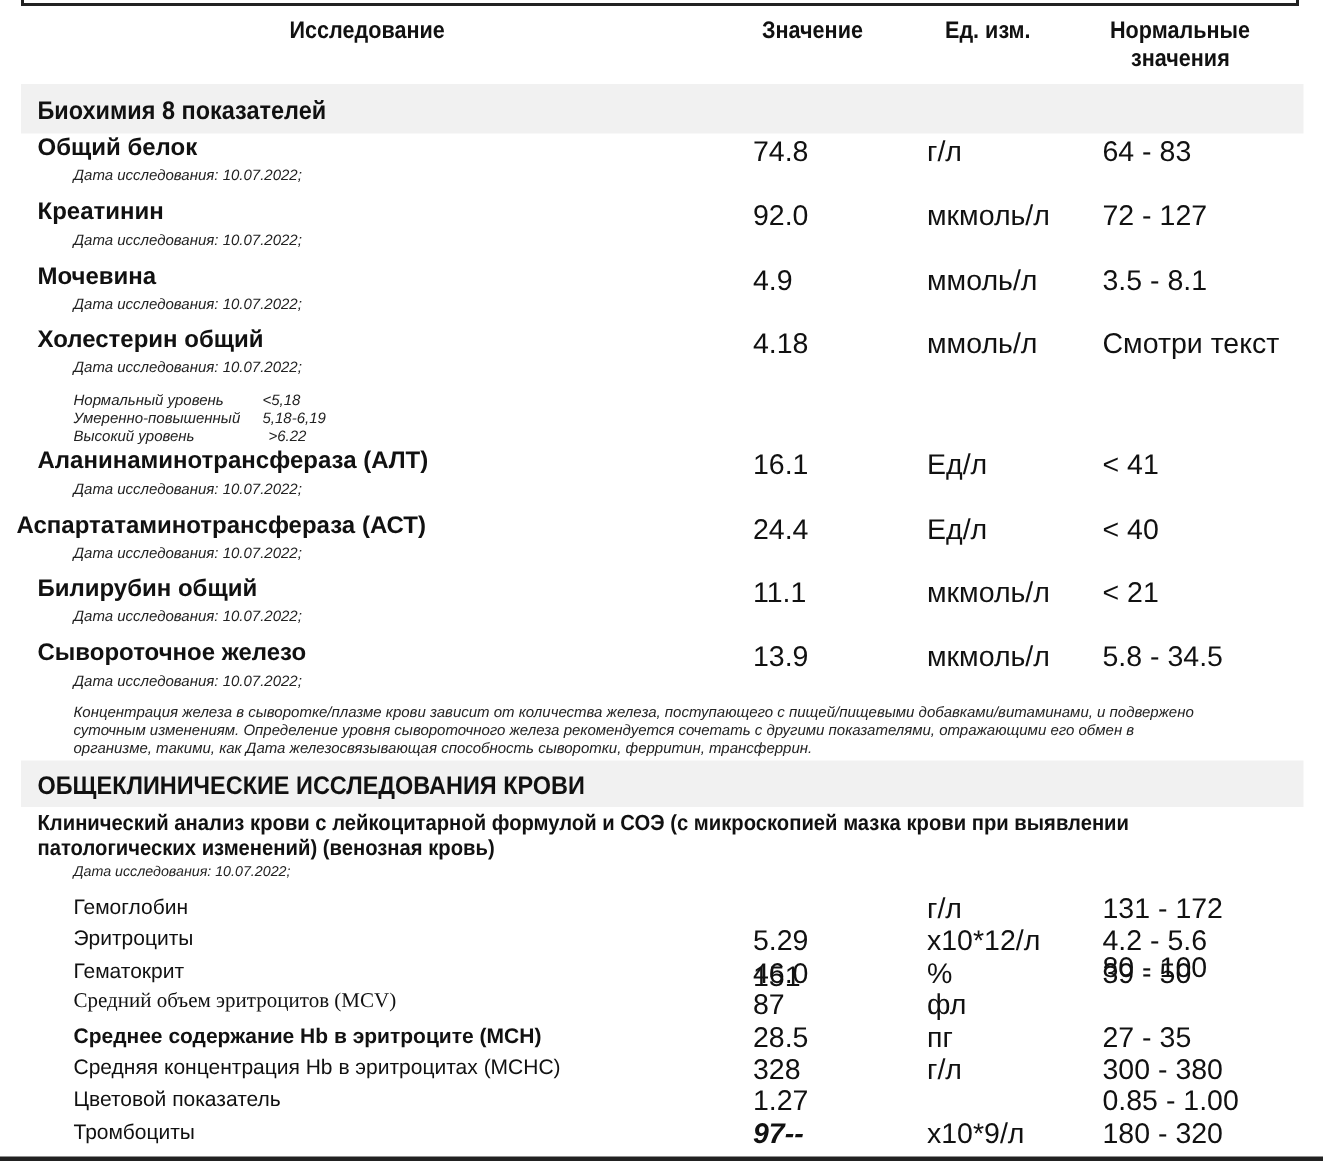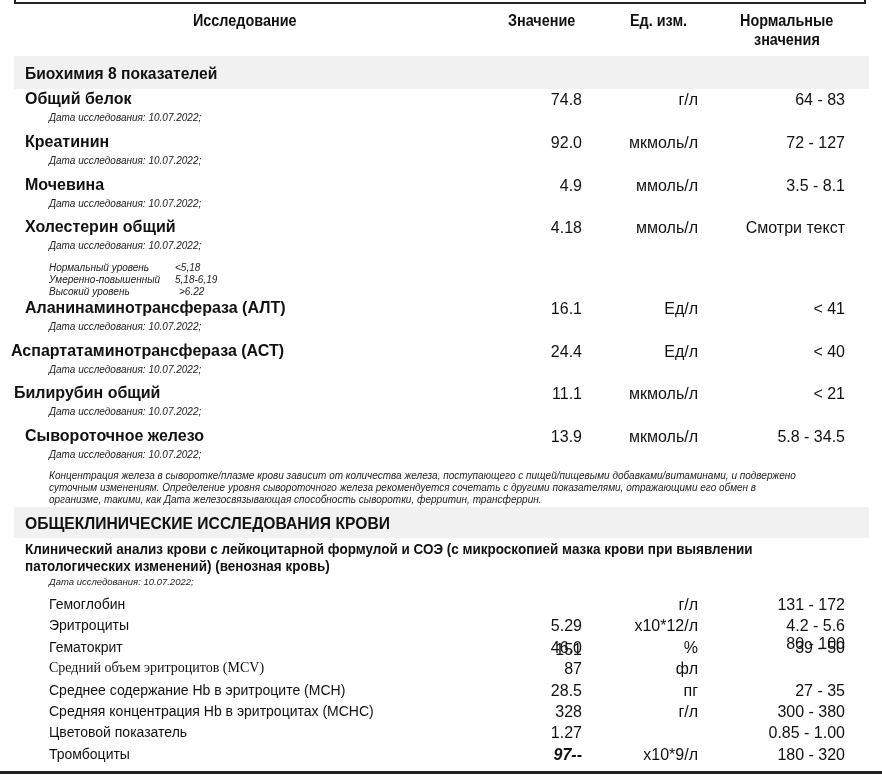--- a/index.html
+++ b/index.html
@@ -12,21 +12,21 @@
       border: 2px solid #222; border-top: none; box-sizing: border-box;
     }
     .abs { position: absolute; white-space: nowrap; }
     .hdr { font-weight: bold; font-size: 16px; transform: scaleX(0.9); transform-origin: left top; }
     .band {
       position: absolute; left: 14px; width: 855px; background: #f1f1f1;
     }
     .band-title { font-weight: bold; font-size: 17px; transform: scaleX(0.92); transform-origin: left top; }
     .name-b { font-weight: bold; font-size: 16px; }
     .date { font-style: italic; font-size: 10px; color: #222; }
-    .cell { font-size: 16px; text-align: right; }
+    .cell { font-size: 19px; text-align: left; }
     .note { font-style: italic; font-size: 10px; line-height: 12px; color: #222; }
     .name-r { font-size: 14px; }
     .subtitle { font-weight: bold; font-size: 14.5px; line-height: 17px; transform: scaleX(0.93); transform-origin: left top; white-space: normal; width: 900px; }
     .val-bi { font-weight: bold; font-style: italic; }
     .bottomline { position: absolute; left: 0; top: 771px; width: 882px; height: 3px; background: #222; }
   </style>
 </head>
 <body>
 
 <div class="topbox"></div>
@@ -77,21 +77,21 @@
       <div class="abs cell" style="left:735px; width:110px; top:300px;">&lt; 41</div>
     </div>
     <div>
       <div class="abs name-b" style="left:11px; top:342px;">Аспартатаминотрансфераза (АСТ)</div>
       <div class="abs date" style="left:49px; top:364px;">Дата исследования: 10.07.2022;</div>
       <div class="abs cell" style="left:502px; width:80px; top:343px;">24.4</div>
       <div class="abs cell" style="left:618px; width:80px; top:343px;">Ед/л</div>
       <div class="abs cell" style="left:735px; width:110px; top:343px;">&lt; 40</div>
     </div>
     <div>
-      <div class="abs name-b" style="left:14px; top:384px;">Билирубин общий</div>
+      <div class="abs name-b" style="left:25px; top:384px;">Билирубин общий</div>
       <div class="abs date" style="left:49px; top:406px;">Дата исследования: 10.07.2022;</div>
       <div class="abs cell" style="left:502px; width:80px; top:385px;">11.1</div>
       <div class="abs cell" style="left:618px; width:80px; top:385px;">мкмоль/л</div>
       <div class="abs cell" style="left:735px; width:110px; top:385px;">&lt; 21</div>
     </div>
     <div>
       <div class="abs name-b" style="left:25px; top:427px;">Сывороточное железо</div>
       <div class="abs date" style="left:49px; top:449px;">Дата исследования: 10.07.2022;</div>
       <div class="abs cell" style="left:502px; width:80px; top:428px;">13.9</div>
       <div class="abs cell" style="left:618px; width:80px; top:428px;">мкмоль/л</div>
@@ -141,21 +141,21 @@
       <div class="abs cell" style="left:618px; width:80px; top:638.8px;">%</div>
       <div class="abs cell" style="left:735px; width:110px; top:638.8px;">39 - 50</div>
     </div>
     <div>
       <div class="abs name-r" style="left:49px; top:660.2px;font-family:Liberation Serif, serif;">Средний объем эритроцитов (MCV)</div>
       <div class="abs cell" style="left:502px; width:80px; top:660.2px;">87</div>
       <div class="abs cell" style="left:618px; width:80px; top:660.2px;">фл</div>
       <div class="abs cell" style="left:735px; width:110px; top:635px;">80 - 100</div>
     </div>
     <div>
-      <div class="abs name-r" style="left:49px; top:681.6px;">Среднее содержание Hb в эритроците (MCH)</div>
+      <div class="abs name-r" style="left:49px; top:681.6px;font-weight:bold;">Среднее содержание Hb в эритроците (MCH)</div>
       <div class="abs cell" style="left:502px; width:80px; top:681.6px;">28.5</div>
       <div class="abs cell" style="left:618px; width:80px; top:681.6px;">пг</div>
       <div class="abs cell" style="left:735px; width:110px; top:681.6px;">27 - 35</div>
     </div>
     <div>
       <div class="abs name-r" style="left:49px; top:703px;">Средняя концентрация Hb в эритроцитах (MCHC)</div>
       <div class="abs cell" style="left:502px; width:80px; top:703px;">328</div>
       <div class="abs cell" style="left:618px; width:80px; top:703px;">г/л</div>
       <div class="abs cell" style="left:735px; width:110px; top:703px;">300 - 380</div>
     </div>

